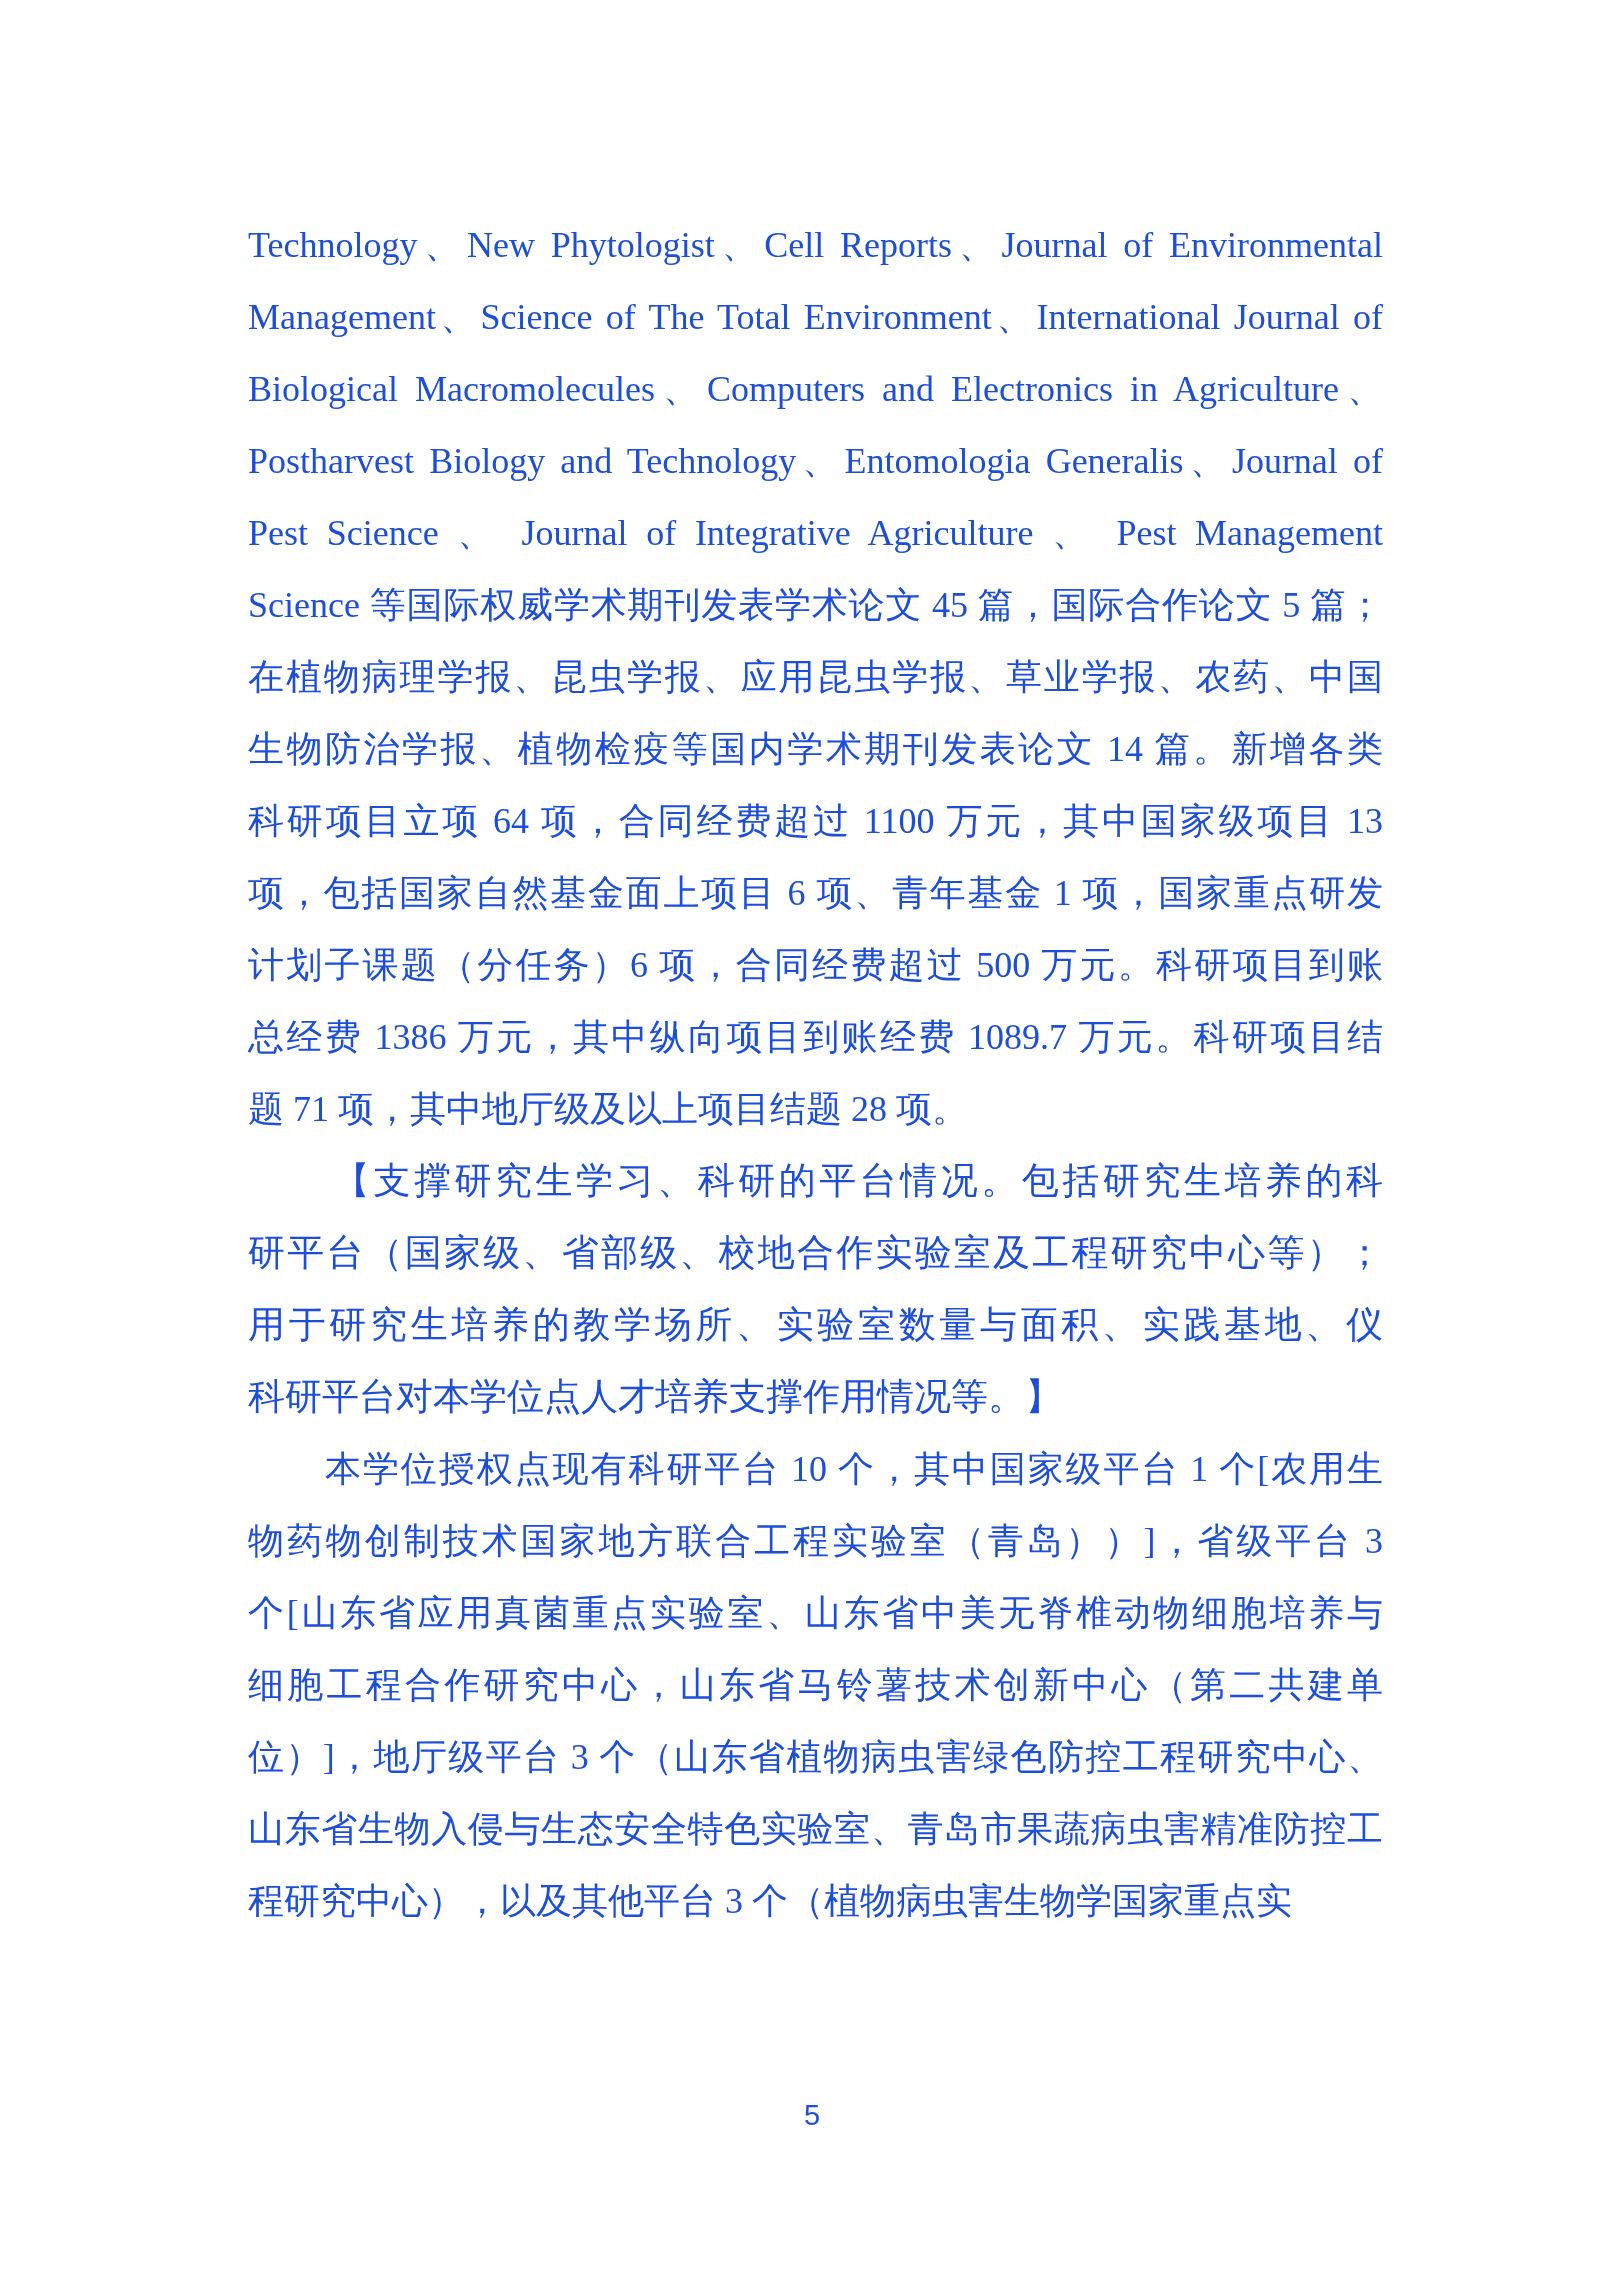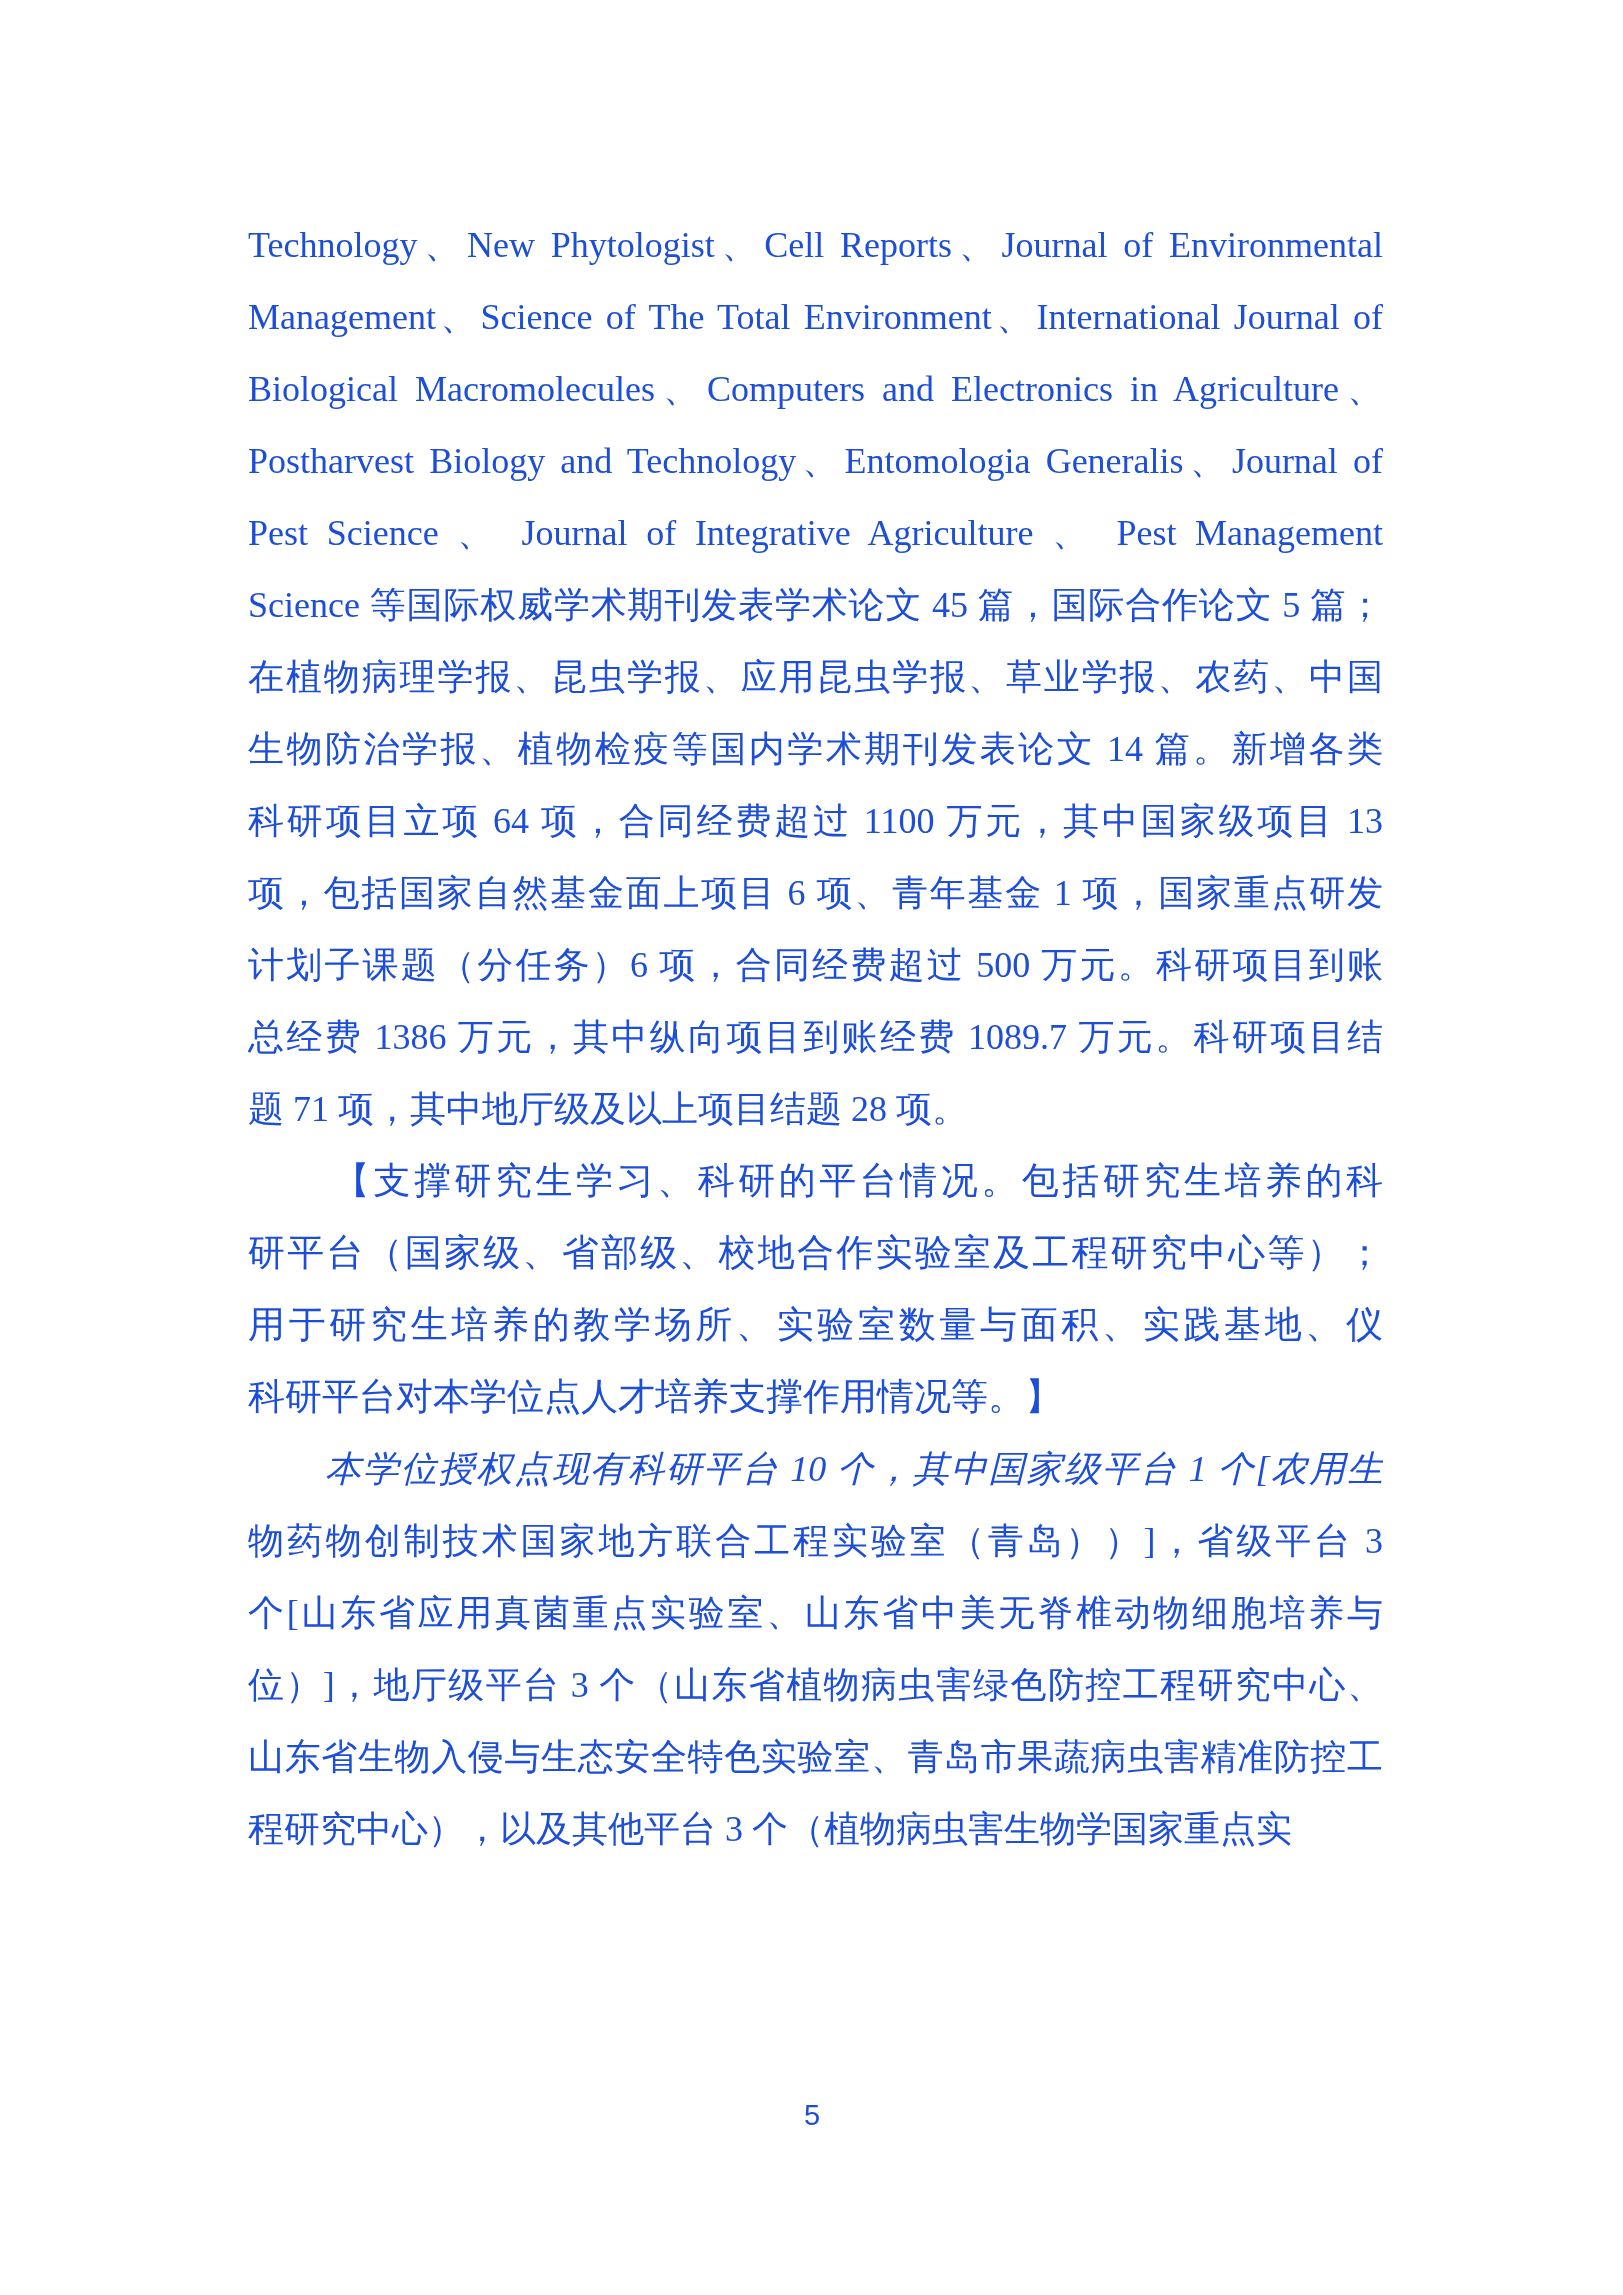--- a/index.html
+++ b/index.html
@@ -85,23 +85,24 @@
 
 
     <div class="para kai">
         <div class="line" style="text-indent: 85px;">【支撑研究生学习、科研的平台情况。包括研究生培养的科</div>
         <div class="line">研平台（国家级、省部级、校地合作实验室及工程研究中心等）；</div>
         <div class="line">用于研究生培养的教学场所、实验室数量与面积、实践基地、仪</div>
         <div class="line last-line">科研平台对本学位点人才培养支撑作用情况等。】</div>
       </div>
 
     <div class="para body">
-        <div class="line" style="text-indent: 77px; font-style: italic;">本学位授权点现有科研平台 10 个，其中国家级平台 1 个[农用生</div>
+        <div class="line" style="text-indent: 77px;">本学位授权点现有科研平台 10 个，其中国家级平台 1 个[农用生</div>
         <div class="line">物药物创制技术国家地方联合工程实验室（青岛））]，省级平台 3</div>
         <div class="line">个[山东省应用真菌重点实验室、山东省中美无脊椎动物细胞培养与</div>
+        <div class="line">细胞工程合作研究中心，山东省马铃薯技术创新中心（第二共建单</div>
         <div class="line">位）]，地厅级平台 3 个（山东省植物病虫害绿色防控工程研究中心、</div>
         <div class="line">山东省生物入侵与生态安全特色实验室、青岛市果蔬病虫害精准防控工</div>
         <div class="line last-line">程研究中心），以及其他平台 3 个（植物病虫害生物学国家重点实</div>
       </div>
 
   </div>
 
   <div class="page-number">5</div>
 </div>
 

